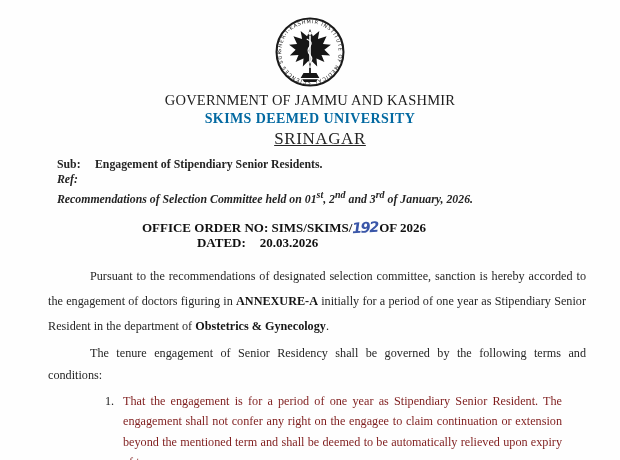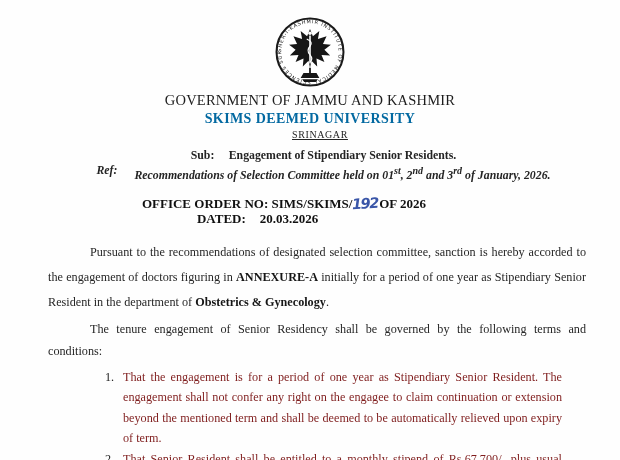--- a/index.html
+++ b/index.html
@@ -10,27 +10,27 @@
     color:#242424;
     font-family:"Liberation Serif", serif;
     overflow:hidden;
     margin:0 auto;
     box-sizing:border-box;
   }
   .emblem{ text-align:center; padding-top:16px; height:74px; }
   .hdr{ text-align:center; }
   .hdr-gov{ font-size:14.5px; letter-spacing:0.2px; margin-top:2px; color:#1d1d1d;}
   .hdr-uni{ font-size:14px; font-weight:bold; letter-spacing:0.4px; margin-top:2px; color:#0369a1;}
-  .hdr-city{ font-size:10px; margin-top:2px;padding-left:20px; }
+  .hdr-city{ font-size:17px; margin-top:2px;padding-left:20px; }
   .hdr-city .u{ text-decoration:underline; letter-spacing:0.6px; }
   .meta{ margin:8px 30px 0 57px; font-size:11.8px; }
-  .meta-row{ display:flex; line-height:15px;justify-content:center; }
+  .meta-row{ display:flex; line-height:15px; }
   .meta-label{ width:38px; flex:none; font-weight:bold; }
   .meta-text{ font-weight:bold; }
-  .it{ font-style:italic; }
+  .it{ font-style:italic;flex-direction:column; }
   sup{ font-size:10px; }
   .order-wrap{ text-align:center; margin-top:13px; }
   .order-block{ display:inline-block; text-align:left; transform:translateX(-26px); font-weight:bold; font-size:13px; color:#111; }
   .order-no{ line-height:15px; }
   .handwritten{
     color:#3a56a8;
     font-family:"DejaVu Sans", sans-serif;
     font-style:italic;
     font-size:14.5px;
     letter-spacing:-1.5px;

